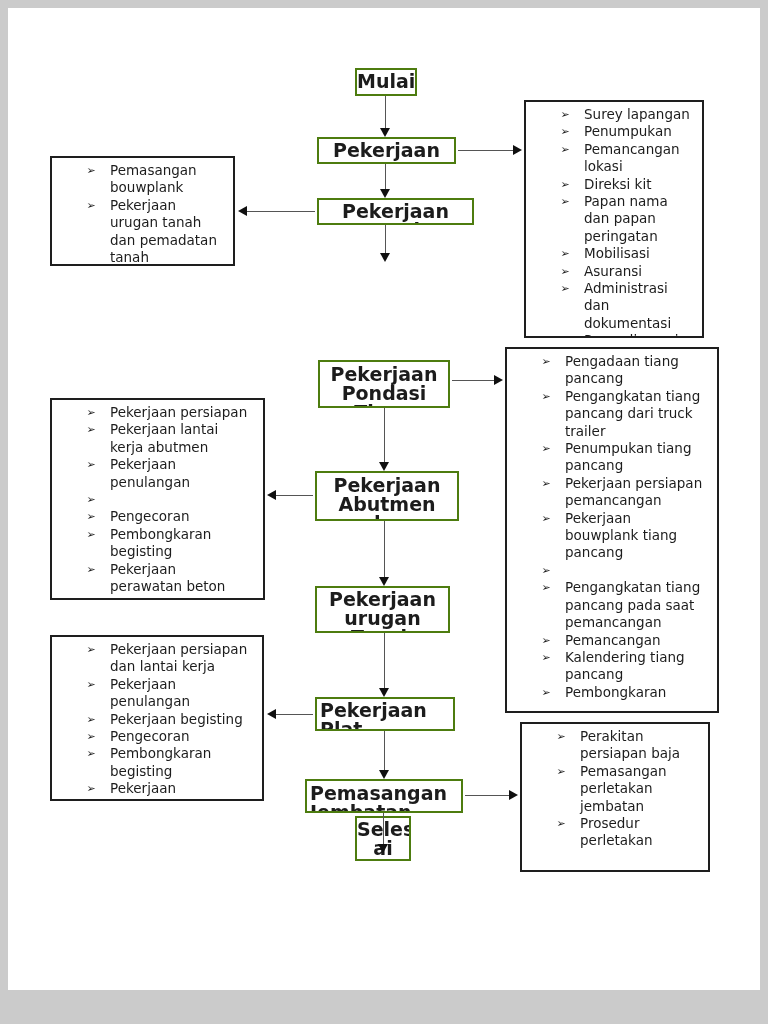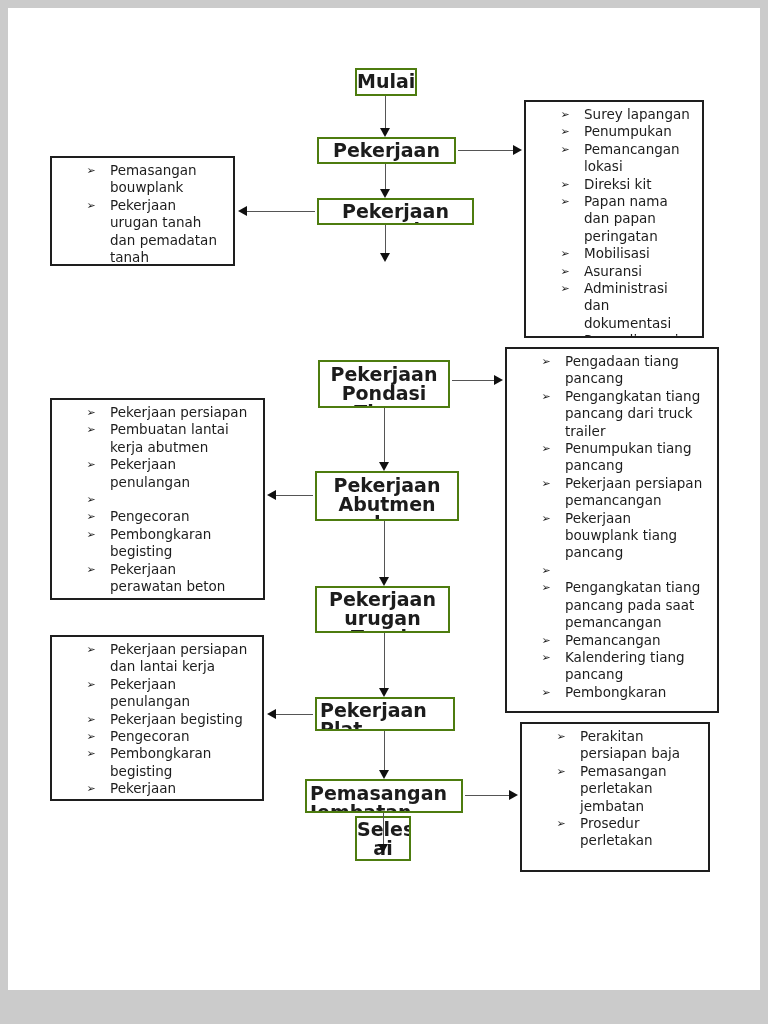--- a/index.html
+++ b/index.html
@@ -186,21 +186,21 @@
   </div>
 
   <div class="listbox" style="left:50px;top:398px;width:215px;height:202px;">
     <ul>
         <li>
         <span class="bullet">➢</span>
         <span class="itext">Pekerjaan persiapan</span>
       </li>
         <li>
         <span class="bullet">➢</span>
-        <span class="itext">Pembuatan lantai
+        <span class="itext">Pekerjaan lantai
 kerja abutmen</span>
       </li>
         <li>
         <span class="bullet">➢</span>
         <span class="itext">Pekerjaan
 penulangan</span>
       </li>
         <li>
         <span class="bullet">➢</span>
       </li>

